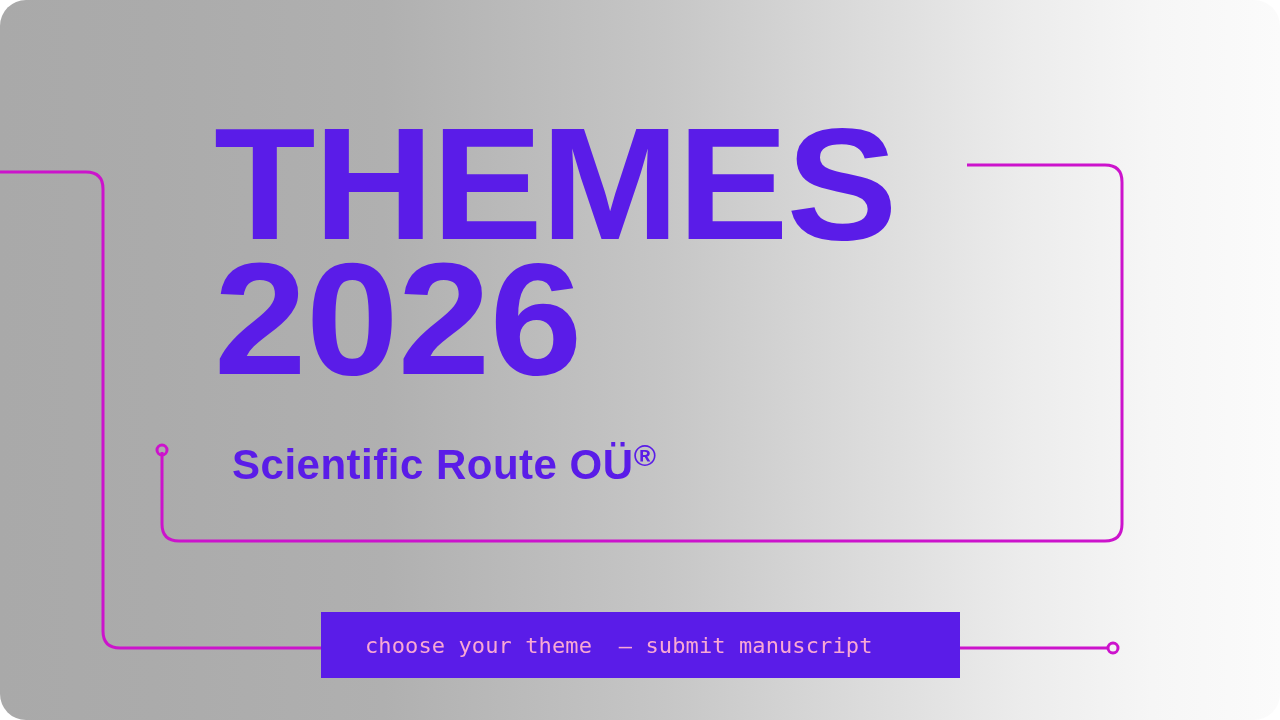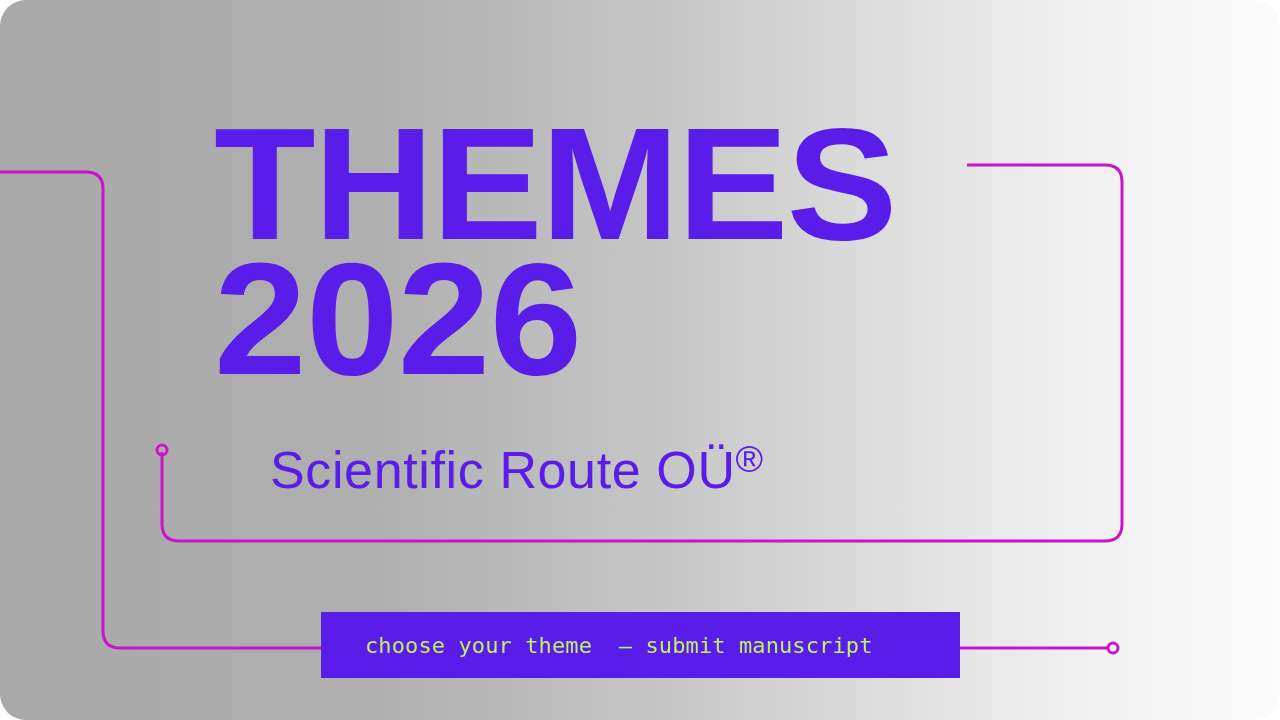--- a/index.html
+++ b/index.html
@@ -67,27 +67,26 @@
     margin-top: 4px;
     letter-spacing: -0.004em;
   }
 
   
   .subtitle {
     position: absolute;
     left: 232px;
     top: 441px;
     font-family: "Liberation Sans", sans-serif;
-    font-weight: 400;
-    font-size: 52px;
+    font-weight: 700;
+    font-size: 42px;
     line-height: 1;
     letter-spacing: 0.012em;
     color: #5a1ce8;
     white-space: nowrap;
-    margin-left: 38px;
   }
   .subtitle .reg {
     font-size: 0.72em;
     vertical-align: 0.42em;
   }
 
   
   .cta {
     position: absolute;
     left: 321px;
@@ -98,21 +97,21 @@
     display: flex;
     align-items: center;
     box-sizing: border-box;
     padding-left: 44px;
   }
   .cta-label {
     font-family: "DejaVu Sans Mono", "Liberation Mono", monospace;
     font-size: 22px;
     font-weight: 400;
     letter-spacing: 0.005em;
-    color: #bef264;
+    color: #f9a8d4;
     white-space: pre;
   }
 </style>
 </head>
 <body>
 
 <div class="poster">
 
   <svg class="route-lines" viewBox="0 0 1280 720" width="1280" height="720" xmlns="http://www.w3.org/2000/svg">
 

